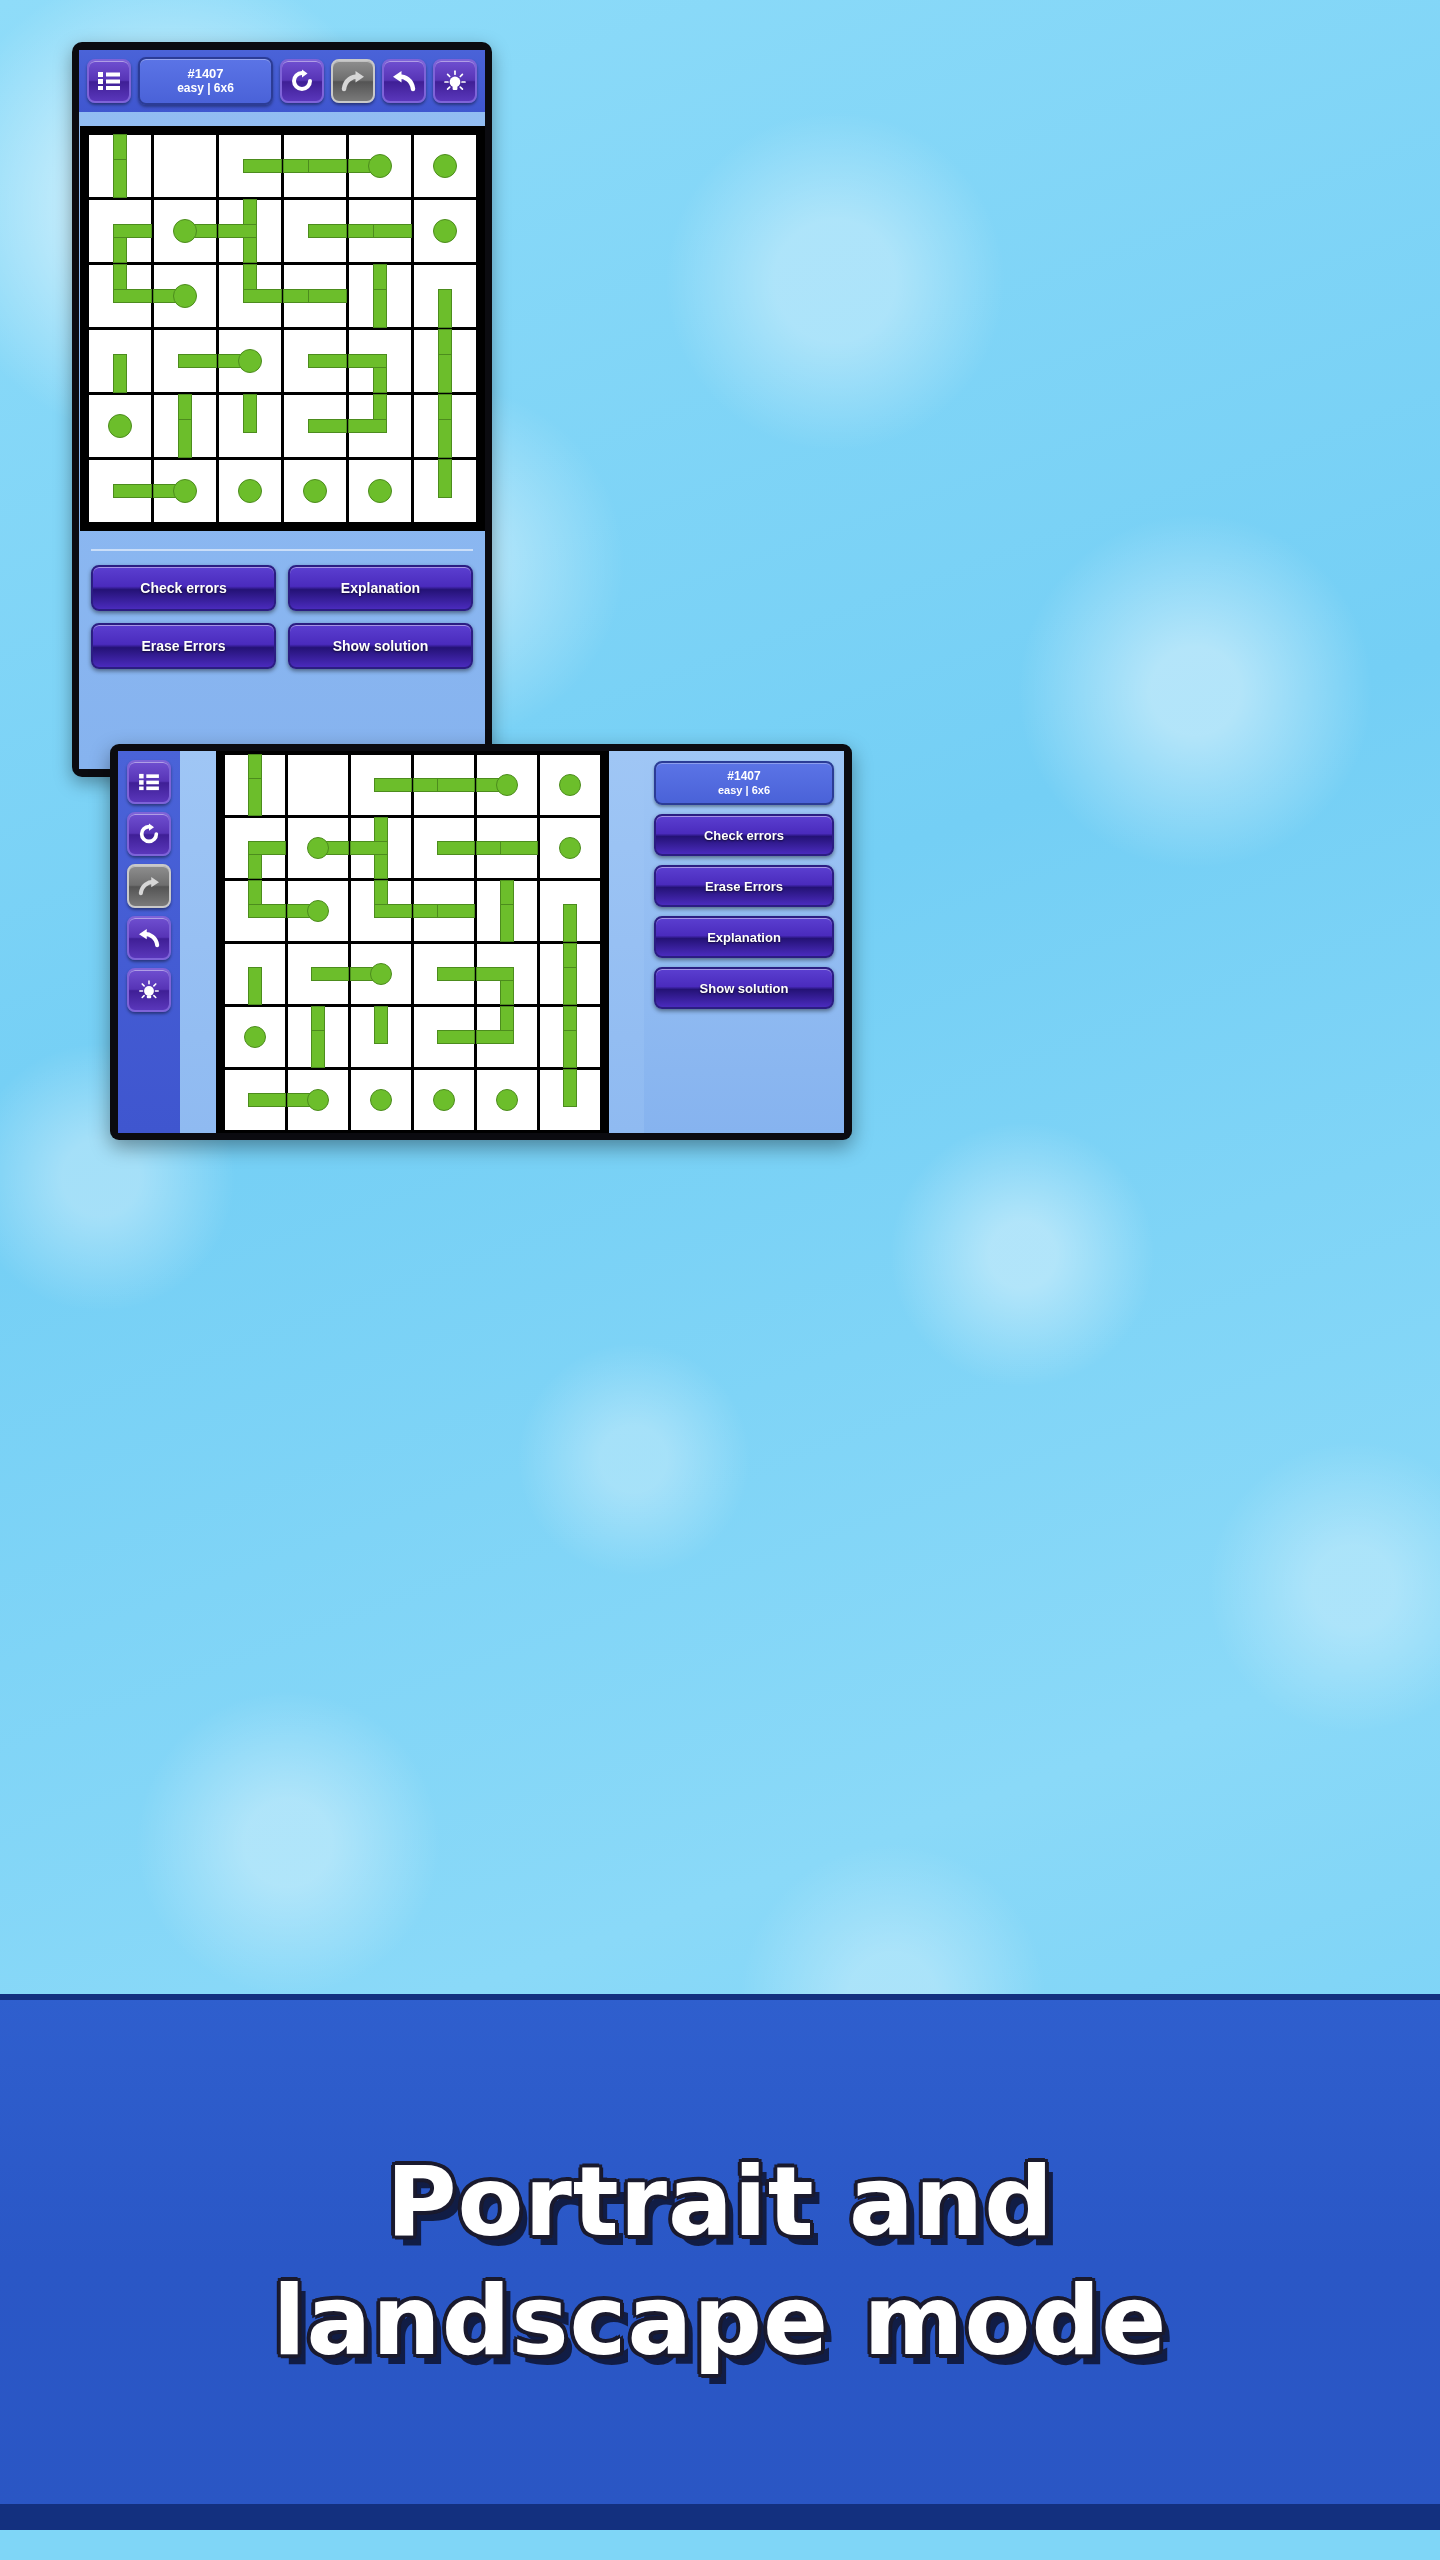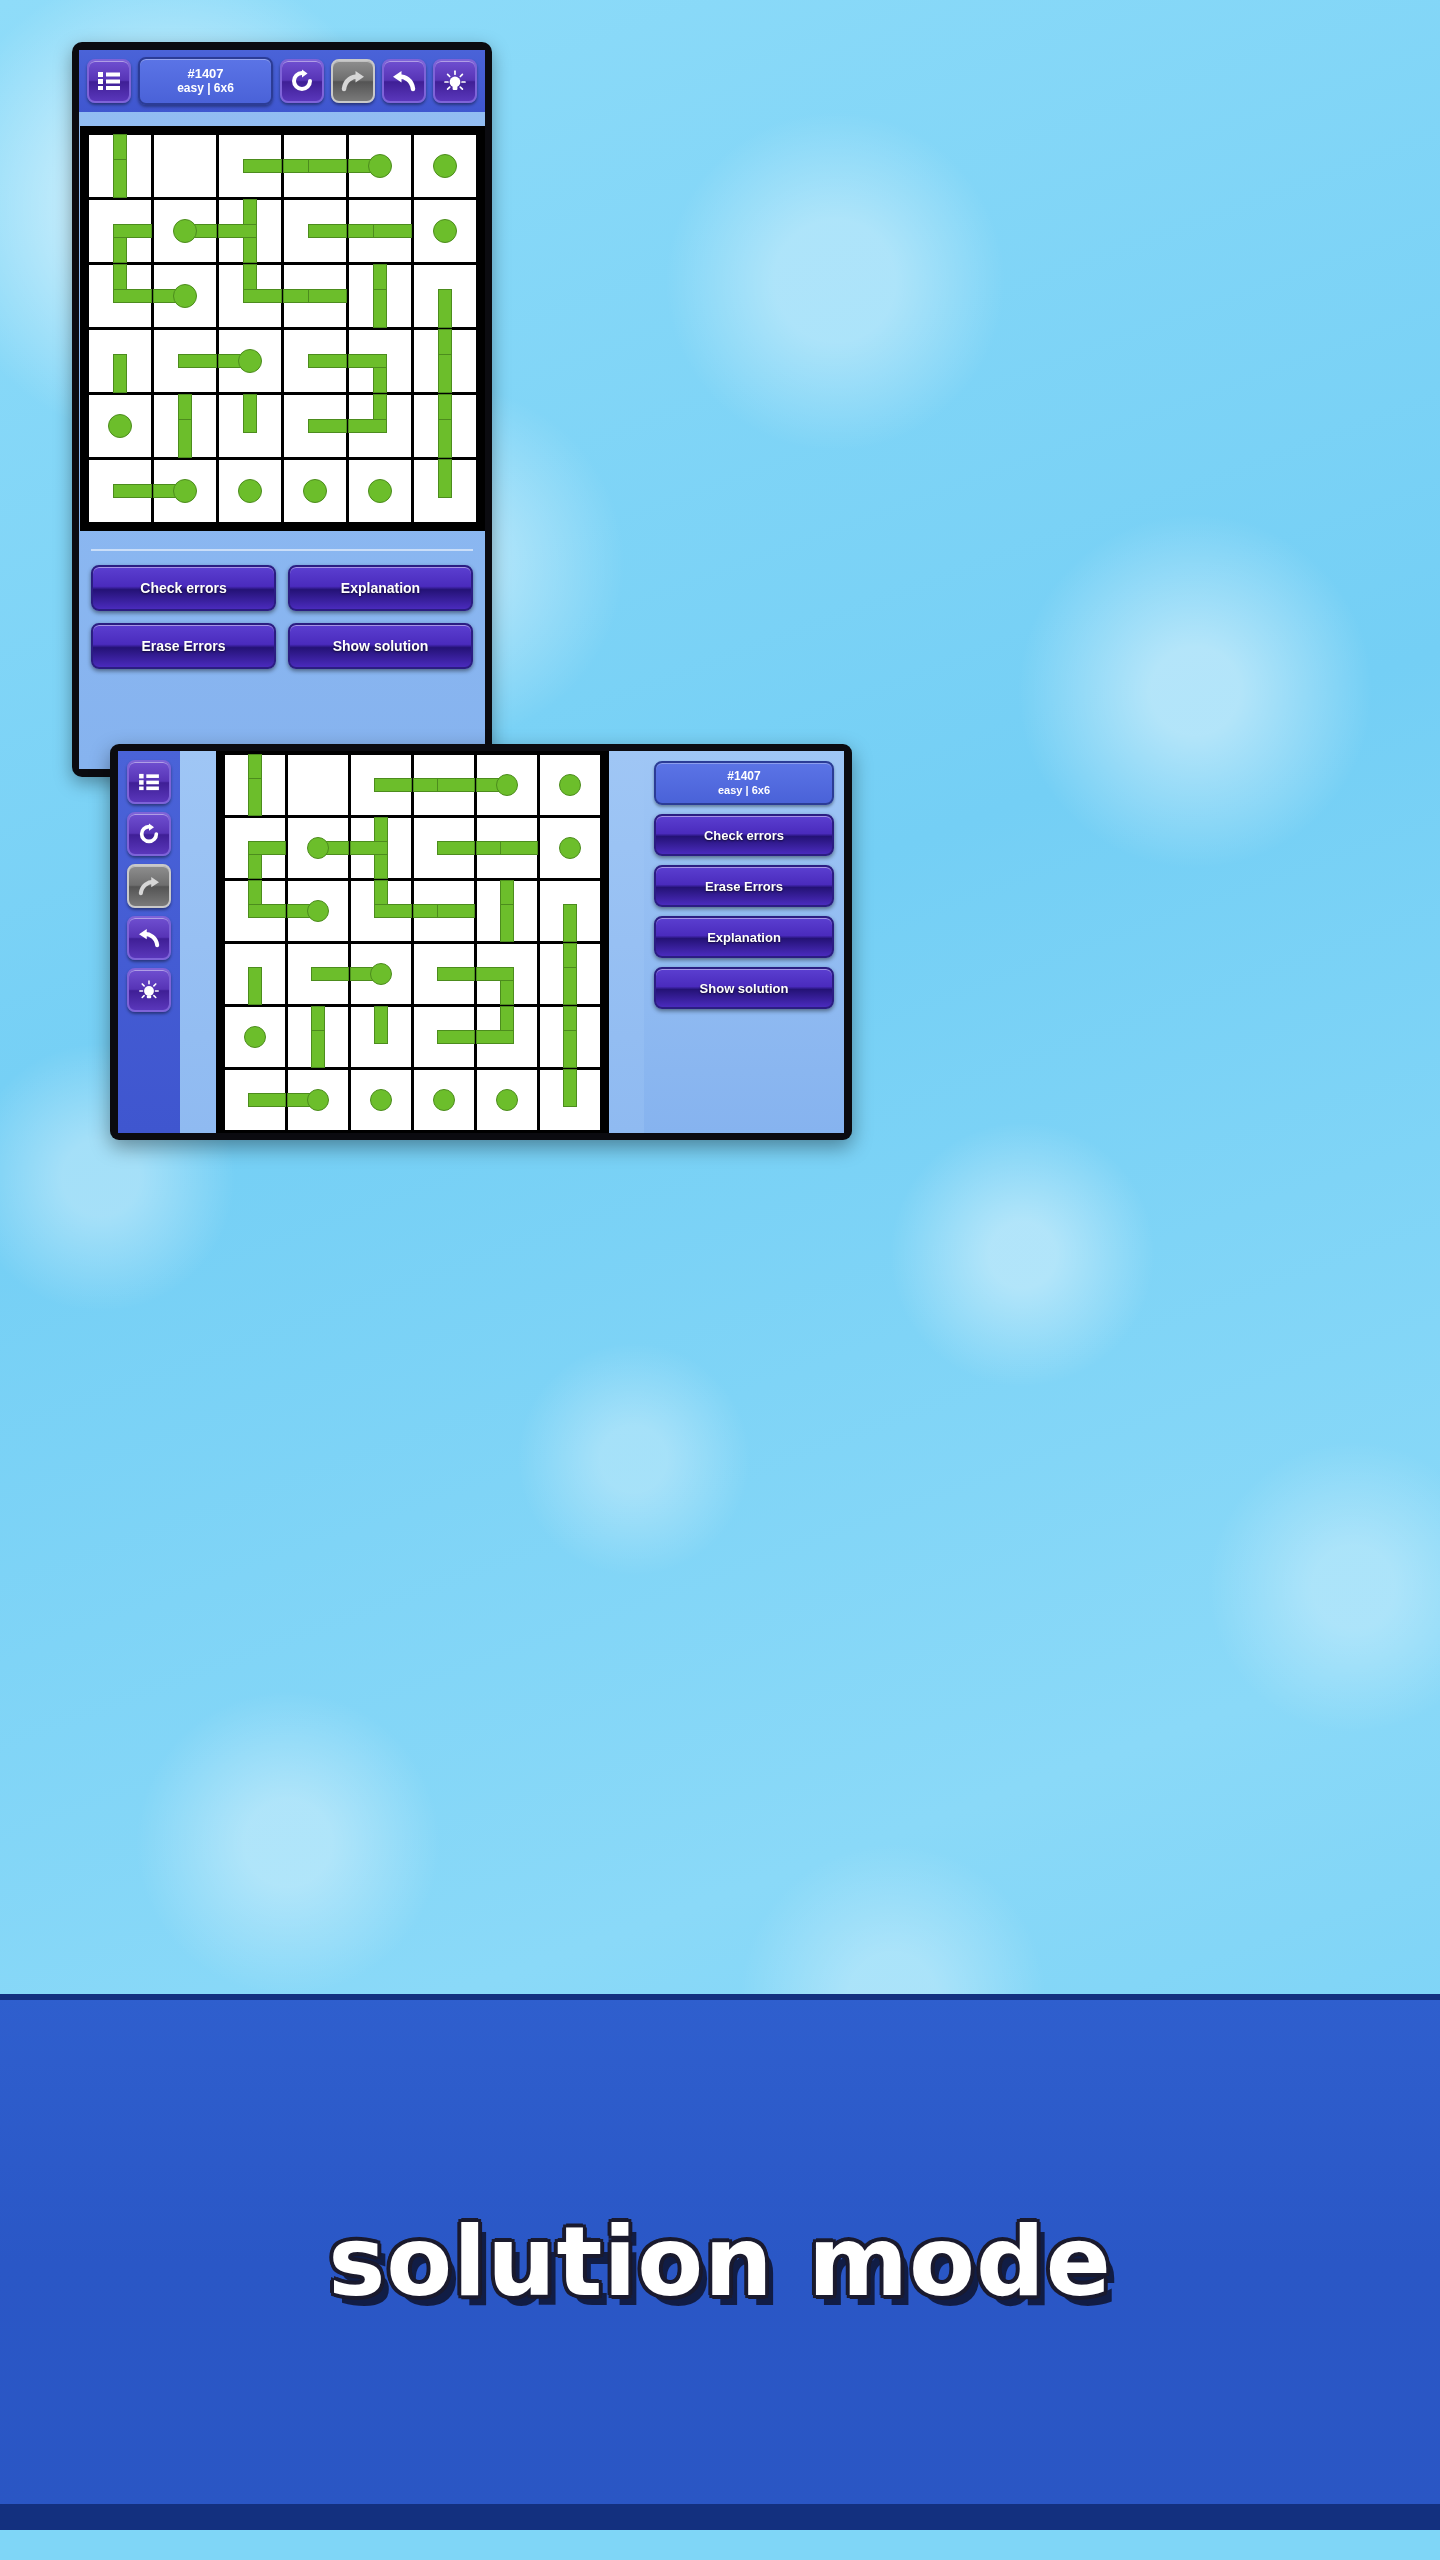--- a/index.html
+++ b/index.html
@@ -646,15 +646,16 @@
       <div class="l-act">Check errors</div>
       <div class="l-act">Erase Errors</div>
       <div class="l-act">Explanation</div>
       <div class="l-act">Show solution</div>
     </div>
 
   </div>
 </div>
 
 <div id="caption-banner">
-  <div class="caption-line">solution mode</div>
+  <div class="caption-line">Portrait and</div>
+  <div class="caption-line">landscape mode</div>
 </div>
 <div id="bottom-strip"></div>
 
 </body></html>

